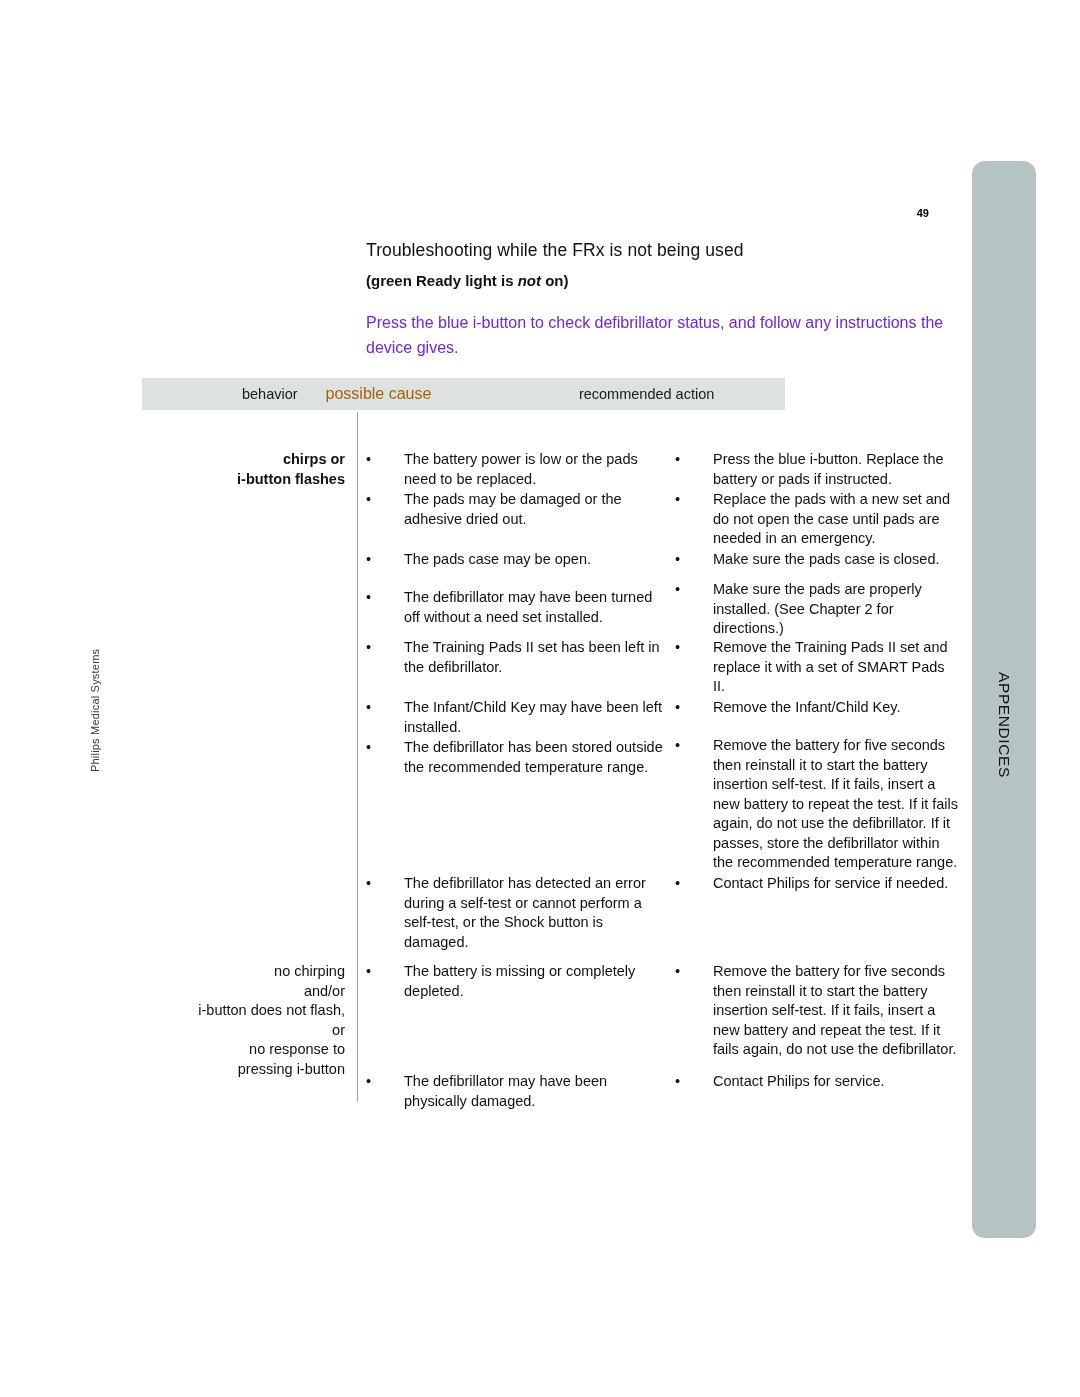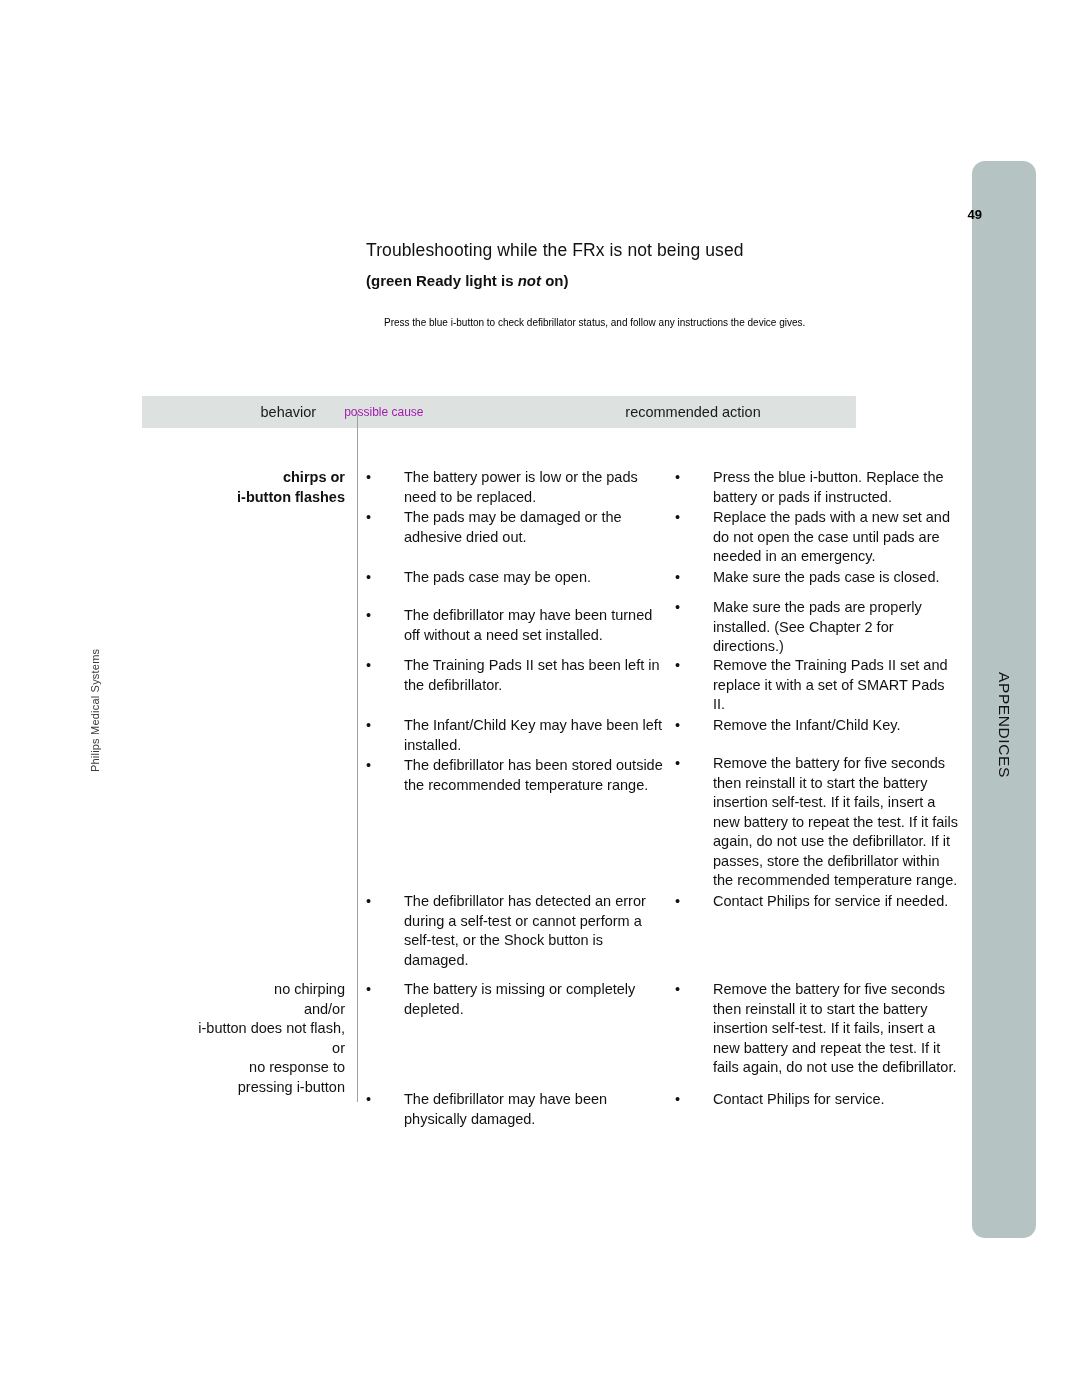--- a/index.html
+++ b/index.html
@@ -60,25 +60,25 @@
     color: #3a3a3a;
     writing-mode: vertical-rl;
     transform: rotate(180deg);
     white-space: nowrap;
     letter-spacing: 0.2px;
   }
 
   
   .page-number {
     position: absolute;
-    left: 892px;
+    left: 839px;
     top: 207px;
     width: 90px;
     text-align: right;
-    font-size: 13px;
+    font-size: 11px;
     font-weight: bold;
     color: #000;
   }
 
   
   .section-title {
     position: absolute;
     left: 366px;
     top: 240px;
     width: 600px;
@@ -92,54 +92,54 @@
     top: 272px;
     width: 600px;
     font-size: 15px;
     color: #111;
     font-weight: bold;
   }
   .section-subtitle .ital { font-style: italic; }
 
   .intro {
     position: absolute;
-    left: 384px;
+    left: 366px;
     top: 310px;
     width: 600px;
-    font-size: 10px;
+    font-size: 16px;
     line-height: 25px;
-    color: #000000;
+    color: #6d28d9;
   }
 
   
   .table-wrap {
     position: absolute;
     left: 142px;
-    top: 396px;
-    width: 714px;
+    top: 378px;
+    width: 643px;
   }
   .thead {
     display: flex;
     background: #dde2e1;
     height: 32px;
     align-items: center;
   }
   .th-behavior {
     width: 213px;
     padding-right: 13px;
     text-align: right;
     font-size: 14.5px;
     color: #1a1a1a;
     box-sizing: border-box;
   }
   .th-cause {
     width: 315px;
     padding-left: 15px;
-    font-size: 12px;
-    color: #a21caf;
+    font-size: 16px;
+    color: #a16207;
     box-sizing: border-box;
   }
   .th-action {
     width: 285px;
     padding-left: 20px;
     font-size: 14.5px;
     color: #1a1a1a;
     box-sizing: border-box;
   }
 

